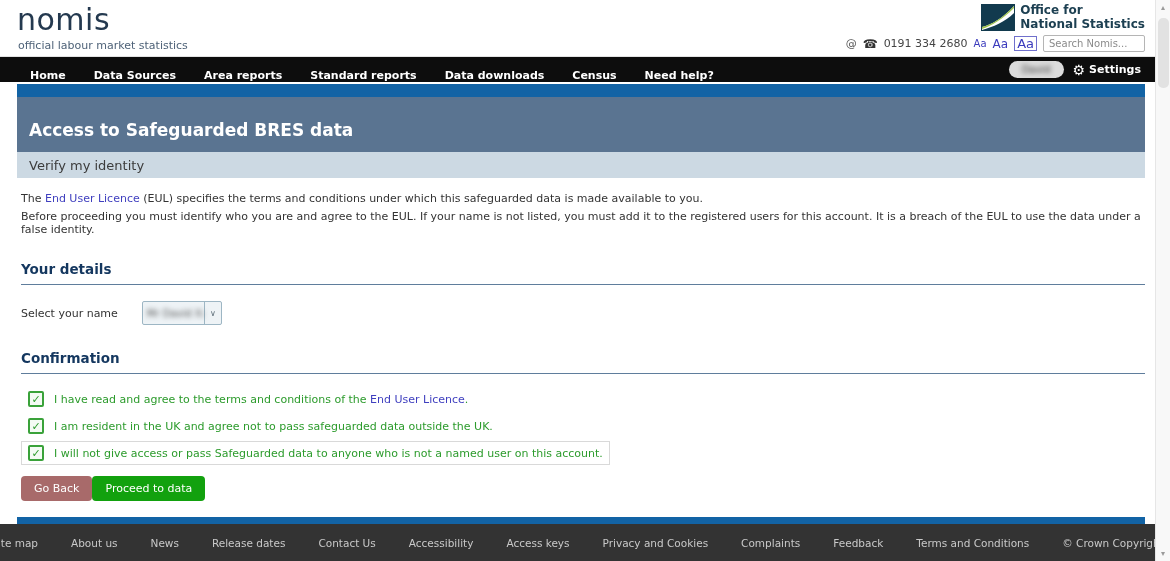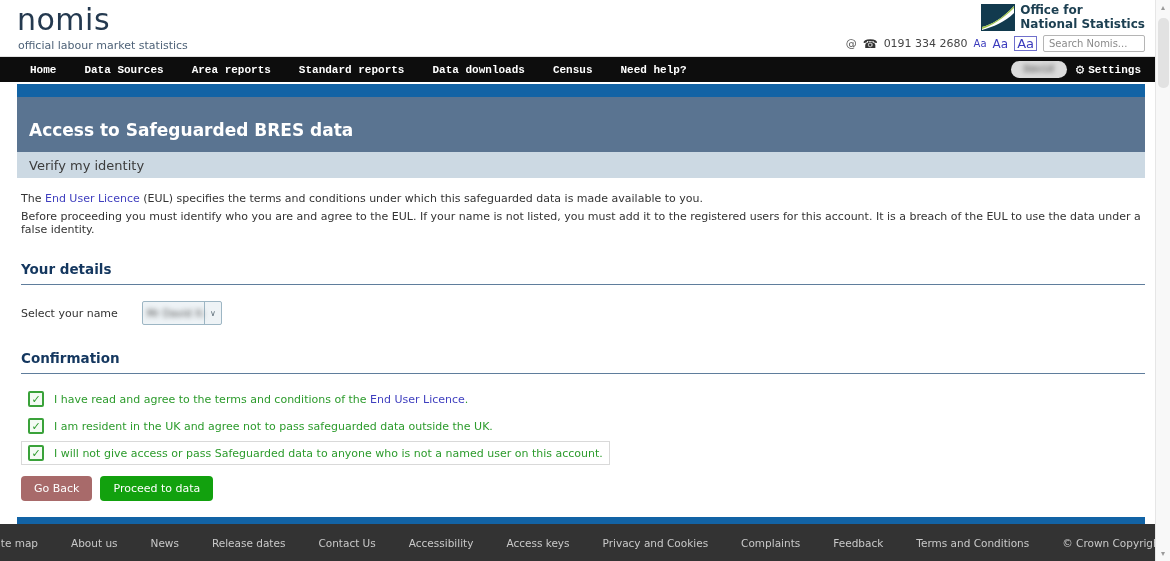--- a/index.html
+++ b/index.html
@@ -19,21 +19,21 @@
   .contact-row { position:absolute; right:10px; top:35px; display:flex; align-items:center; gap:6px; font-size:11px; color:#444; }
   .icon-email { font-size:11px; color:#555; }
   .icon-phone { font-size:12px; color:#333; }
   .aa { color:#3b3bbd; text-decoration:none; line-height:1; }
   .aa-1 { font-size:10px; } .aa-2 { font-size:12px; }
   .aa-3 { font-size:13px; border:1px solid #7070cc; padding:0 2px; }
   .search-input { width:102px; height:17px; font-size:10px; border:1px solid #b5b5b5; border-radius:2px; padding:1px 5px; color:#333; font-family:"DejaVu Sans",sans-serif; }
   .search-input::placeholder { color:#8a8a8a; }
 
   
-  .nav { height:25px; background:#0d0d0d; display:flex; align-items:center; position:relative;font-family:Liberation Mono, monospace; }
+  .nav { height:25px; background:#0d0d0d; display:flex; align-items:flex-end; position:relative; }
   .nav-item { color:#fff; font-size:11px; font-weight:bold; padding:0 14px; cursor:pointer; white-space:nowrap; }
   .nav-item:first-child { margin-left:16px; }
   .nav-right { position:absolute; right:14px; top:0; height:25px; display:flex; align-items:center; gap:9px; }
   .user-pill { background:#dcdcdc; border-radius:10px; padding:2px 13px; height:17px; display:flex; align-items:center; }
   .user-pill span { font-size:10px; color:#333; filter:blur(2.5px); }
   .settings { display:flex; align-items:center; gap:4px; color:#fff; }
   .gear { font-size:14px; line-height:1; }
   .settings-label { font-size:11px; font-weight:bold; }
 
   
@@ -59,21 +59,21 @@
   .select-value { flex:1; font-size:10px; color:#555; padding:6px 4px 0 4px; white-space:nowrap; overflow:hidden; filter:blur(2.5px); }
   .select-arrow { width:17px; border-left:1px solid #9db6c4; display:flex; align-items:center; justify-content:center; color:#5d6d78; font-size:8px; }
 
   .cb-area { margin-top:10px; }
   .cb-row { display:inline-flex; align-items:center; gap:10px; padding:3px 6px; border:1px solid transparent; margin-top:3px; }
   .cb-row.focused { border:1px solid #d9d9d9; }
   .cb-wrap { display:block; }
   .checkbox { width:16px; height:16px; border:2px solid #3aa23a; background:#f4fbf4; color:#2c9b2c; display:flex; align-items:center; justify-content:center; font-size:11px; border-radius:2px; cursor:pointer; flex:0 0 auto; }
   .cb-text { color:#2c9b2c; font-size:11px; }
 
-  .btn-row { margin-top:11px; display:flex; gap:8px; }
+  .btn-row { margin-top:11px; display:flex; gap:0; }
   .btn { border:none; border-radius:4px; color:#fff; font-size:11px; padding:6px 13px; cursor:pointer; font-family:"DejaVu Sans",sans-serif; }
   .btn-back { background:#a86a6a; }
   .btn-proceed { background:#12a10e; }
 
   .contact-note { margin-top:21px; font-size:11px; color:#333; }
   .feedback { margin-top:13px; text-align:right; padding-right:8px; font-family:"DejaVu Sans Mono", monospace; font-weight:bold; font-size:13px; color:#1d50b4; cursor:pointer; }
 
   
   .bar-blue-bottom { position:absolute; bottom:37px; left:17px; right:10px; height:7px; background:#1263a5; }
   .footer { position:absolute; bottom:0; left:0; width:1155px; height:37px; background:#333333; display:flex; align-items:center; justify-content:center; gap:33px; }

